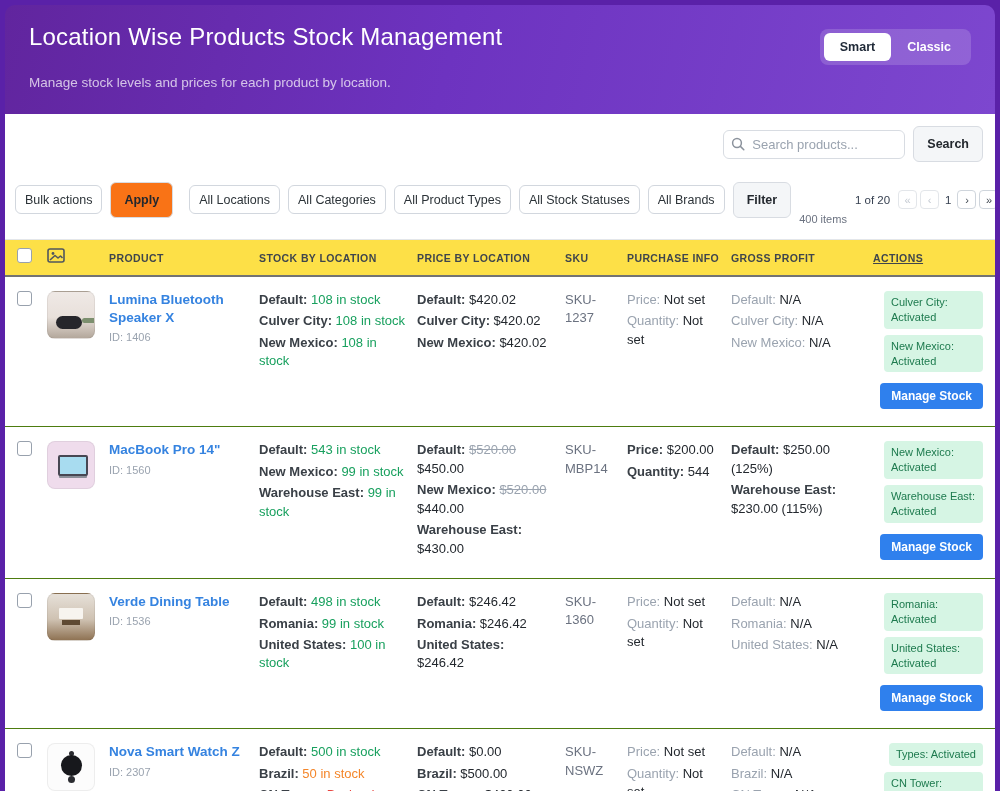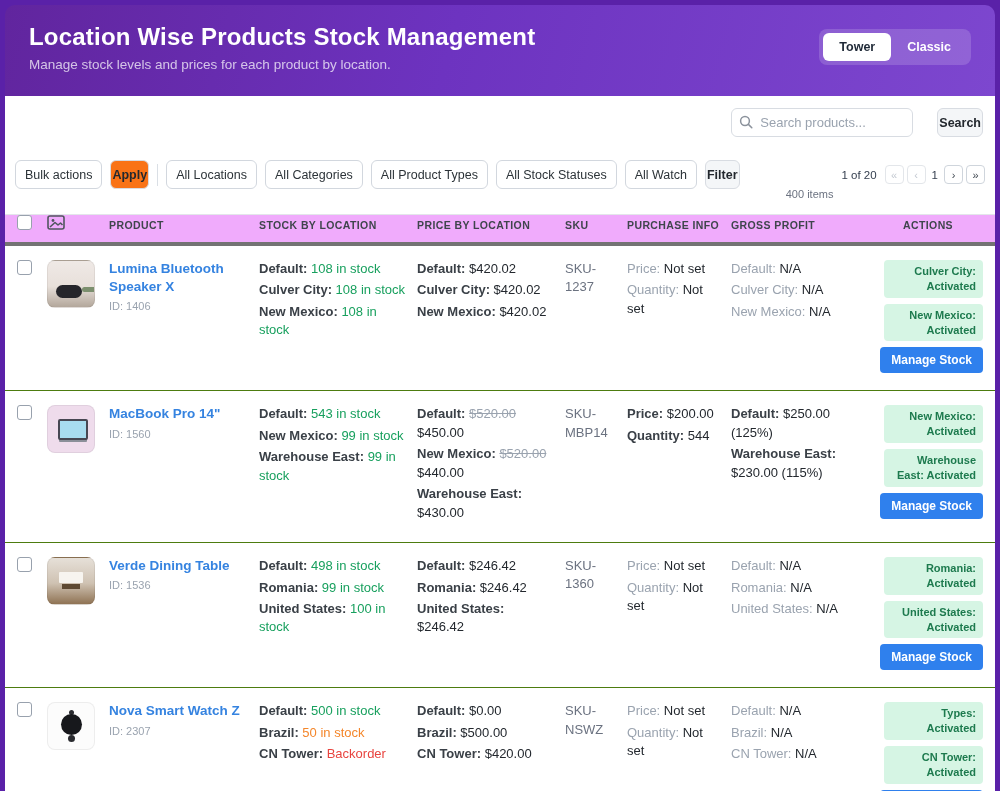--- a/index.html
+++ b/index.html
@@ -13,43 +13,43 @@
   .page { padding:5px; }
   .card { border-radius:10px; overflow:hidden; background:#fff; }
 
   
   .hero {
     background:linear-gradient(105deg,#61259e 0%,#6d33c0 45%,#7d47cf 100%);
     padding:18px 24px 24px 24px;
     display:flex; justify-content:space-between; align-items:flex-start;
     border-radius:10px 10px 0 0;
   }
-  .hero h1 { color:#fff; font-size:24px; font-weight:700; letter-spacing:.2px; }
-  .hero .sub { color:rgba(255,255,255,.72); font-size:13.5px; margin-top:6px; }
+  .hero h1 { color:#fff; font-size:24px; font-weight:400; letter-spacing:.2px; }
+  .hero .sub { color:rgba(255,255,255,.72); font-size:13.5px; margin-top:24px; }
   .toggle-group {
     background:rgba(255,255,255,.16); border-radius:8px; padding:4px; display:flex; margin-top:6px;
   }
   .toggle-btn {
     border:none; border-radius:6px; padding:7px 16px; font-size:12.5px; font-weight:700;
     background:transparent; color:#fff; cursor:pointer; font-family:inherit;
   }
   .toggle-btn.active { background:#fff; color:#1f2937; }
 
   
-  .search-row { display:flex; justify-content:flex-end; align-items:center; gap:24px; padding:12px 12px 8px 12px; }
+  .search-row { display:flex; justify-content:flex-end; align-items:center; gap:8px; padding:12px 12px 8px 12px; }
   .search-box { position:relative; }
   .search-box input {
     width:182px; height:29px; border:1px solid #d8dce2; border-radius:6px;
     padding:0 8px 0 28px; font-size:13px; color:#374151; font-family:inherit; background:#fff;
   }
   .search-box input::placeholder { color:#9aa3af; }
   .search-box svg { position:absolute; left:8px; top:7px; }
   .btn {
-    height:29px; border:1px solid #d8dce2; border-radius:6px; background:#f4f6f8;
-    font-size:12.5px; font-weight:700; color:#23282e; padding:0 1px; cursor:pointer; font-family:inherit;
+    height:36px; border:1px solid #d8dce2; border-radius:6px; background:#f4f6f8;
+    font-size:12.5px; font-weight:700; color:#23282e; padding:0 13px; cursor:pointer; font-family:inherit;
   }
   .btn.white { background:#f97316; }
 
   
   .toolbar { display:flex; align-items:center; gap:8px; padding:4px 10px 14px 10px; }
   .select {
     height:29px; border:1px solid #d2d7de; border-radius:6px; background:#fff;
     display:flex; align-items:center; padding:0 9px; font-size:12.5px; color:#2c3338; cursor:pointer;
     white-space:nowrap;
   }
@@ -64,23 +64,23 @@
   }
   .pbtn.disabled { color:#c3c9d1; border-color:#e3e6ea; }
   .pcur { font-size:11.5px; color:#374151; padding:0 3px; }
 
   
   .grid {
     display:grid;
     grid-template-columns:30px 62px 150px 158px 148px 62px 104px 142px 1fr;
     padding:0 12px; align-items:start;
   }
-  .thead { background:#f0abfc; border-top:1px solid #e3e6ea; border-bottom:4px solid #737373; padding-top:0; padding-bottom:8px; align-items:center; }
+  .thead { background:#fde047; border-top:1px solid #e3e6ea; border-bottom:2px solid #737373; padding-top:8px; padding-bottom:8px; align-items:center; }
   .th { font-size:10.5px; font-weight:700; color:#3f454c; letter-spacing:.4px; text-transform:uppercase; }
-  .th.right { text-align:center; }
+  .th.right { text-align:left;text-decoration:underline; }
   .checkbox {
     width:15px; height:15px; border:1px solid #98a1ad; border-radius:3px; background:#fff; display:inline-block; cursor:pointer;
   }
   .trow { border-bottom:1px solid #4d7c0f; padding-top:14px; padding-bottom:17px; background:#fff; }
   .cell { padding-right:10px; }
 
   .thumb { width:48px; height:48px; border-radius:8px; position:relative; overflow:hidden; border:1px solid rgba(0,0,0,.06); }
   .thumb::before { content:""; position:absolute; }
   .thumb-speaker { background:linear-gradient(180deg,#efe9e6 0%,#e8e0da 55%,#b3a79b 100%); }
   .thumb-speaker::before { width:26px; height:13px; border-radius:7px; background:#26262b; left:8px; bottom:9px; box-shadow:22px -2px 0 -4px #7c8f6e; }
@@ -101,39 +101,39 @@
   .line .val.red { color:#e8443f; }
   .line .val.dark { color:#23282e; }
   .line .old { color:#9aa3af; text-decoration:line-through;margin-top:6px; }
   .line.muted, .line.muted .lbl { color:#9aa3af; font-weight:400; }
 
   .c-sku { font-size:13px; color:#6b7280; line-height:1.4; word-break:break-word; }
 
   .c-actions { display:flex; flex-direction:column; align-items:flex-end; gap:6px; padding-right:0; }
   .badge {
     background:#d6f5e4; color:#1d7a4e; border-radius:4px; padding:4px 7px;
-    font-size:11px; font-weight:700; line-height:1.35; max-width:99px; text-align:right;
+    font-size:11px; font-weight:400; line-height:1.35; max-width:99px; 
   }
   .manage-btn {
     background:#2f80ed; color:#fff; border:none; border-radius:4px; padding:6px 11px;
-    font-size:12px; font-weight:700; cursor:pointer; font-family:inherit;
+    font-size:12px; font-weight:700; cursor:pointer; margin-top:5px; font-family:inherit;
   }
 </style>
 </head>
 <body>
 
 <div class="page">
 
   <div class="hero">
     <div>
       <h1>Location Wise Products Stock Management</h1>
       <div class="sub">Manage stock levels and prices for each product by location.</div>
     </div>
     <div class="toggle-group">
-      <button class="toggle-btn active">Tower</button>
+      <button class="toggle-btn active">Smart</button>
       <button class="toggle-btn">Classic</button>
     </div>
   </div>
 
   <div class="card" style="border-radius:0 0 10px 10px;">
 
     <div class="search-row">
       <div class="search-box">
         <svg width="14" height="14" viewBox="0 0 14 14">
             <circle cx="6" cy="6" r="4.4" fill="none" stroke="#8b929c" stroke-width="1.5"></circle>
@@ -145,21 +145,21 @@
     </div>
 
     <div class="toolbar">
       <div class="select">Bulk actions</div>
       <button class="btn white">Apply</button>
       <span class="vdiv"></span>
       <div class="select">All Locations</div>
       <div class="select">All Categories</div>
       <div class="select">All Product Types</div>
       <div class="select">All Stock Statuses</div>
-      <div class="select">All Watch</div>
+      <div class="select">All Brands</div>
       <button class="btn">Filter</button>
       <span class="count">400 items</span>
       <span class="pageinfo">1 of 20</span>
       <div class="pager">
         <button class="pbtn disabled">«</button>
         <button class="pbtn disabled">‹</button>
         <span class="pcur">1</span>
         <button class="pbtn">›</button>
         <button class="pbtn">»</button>
       </div>

